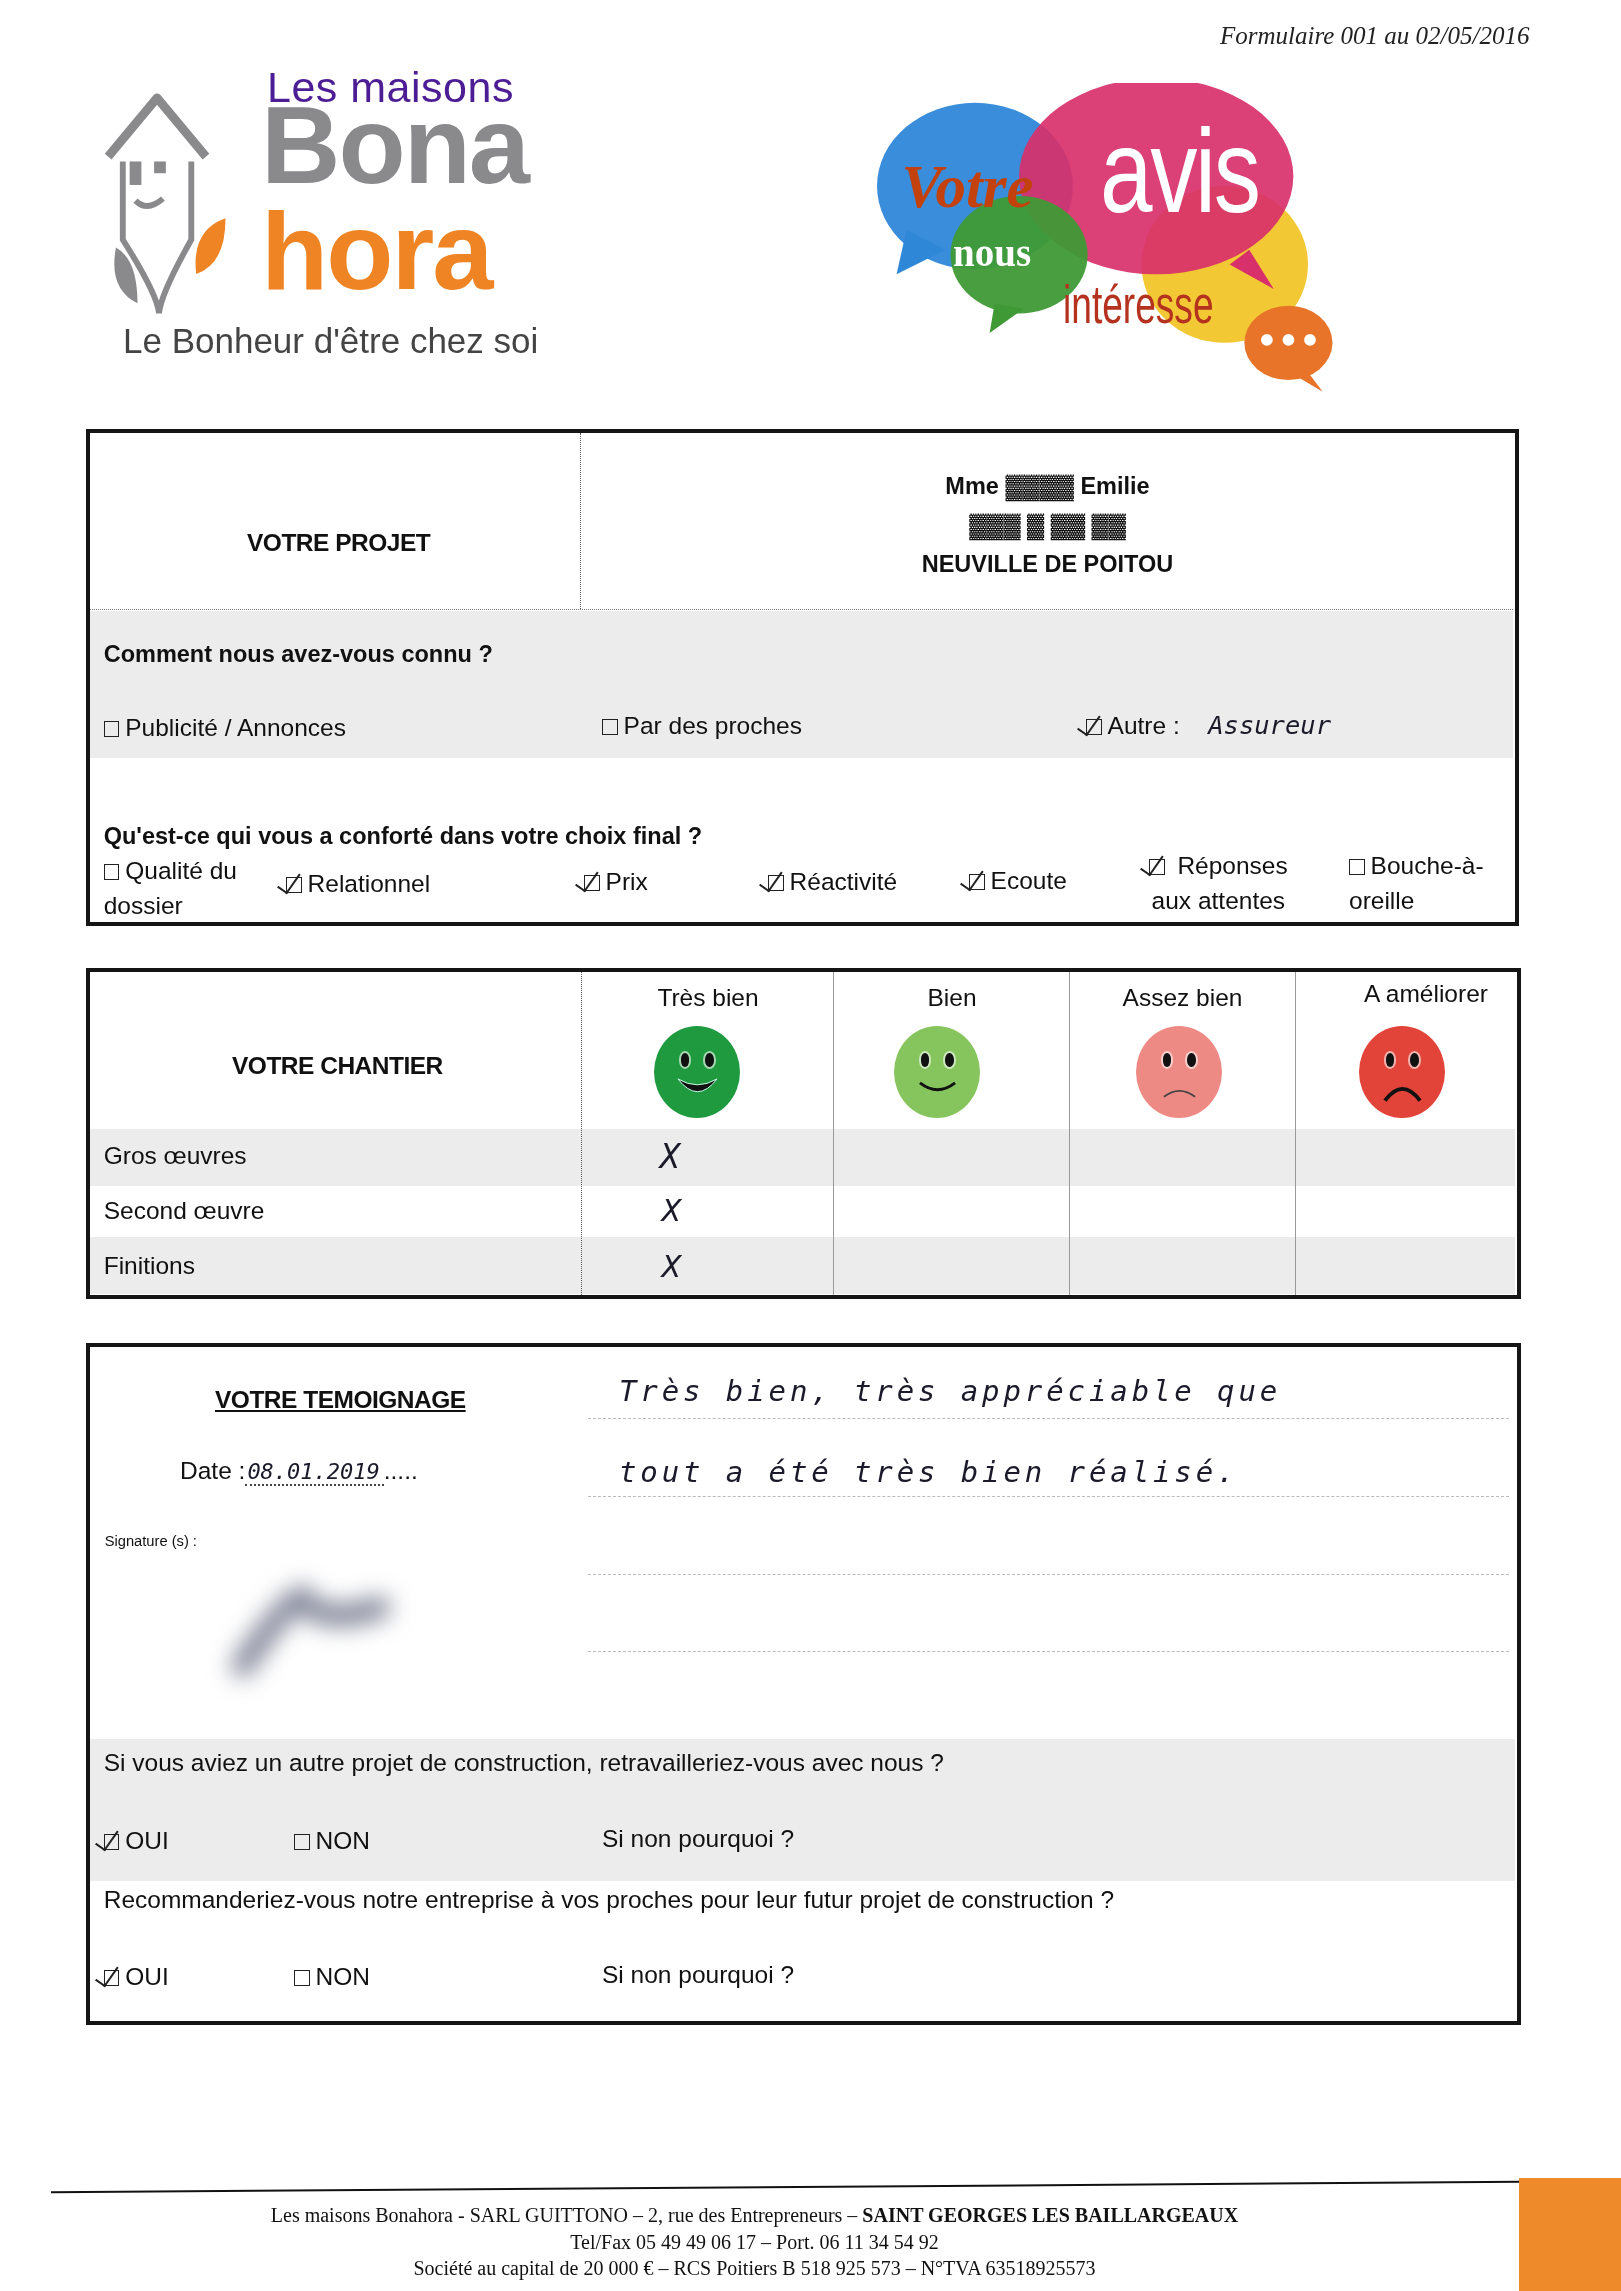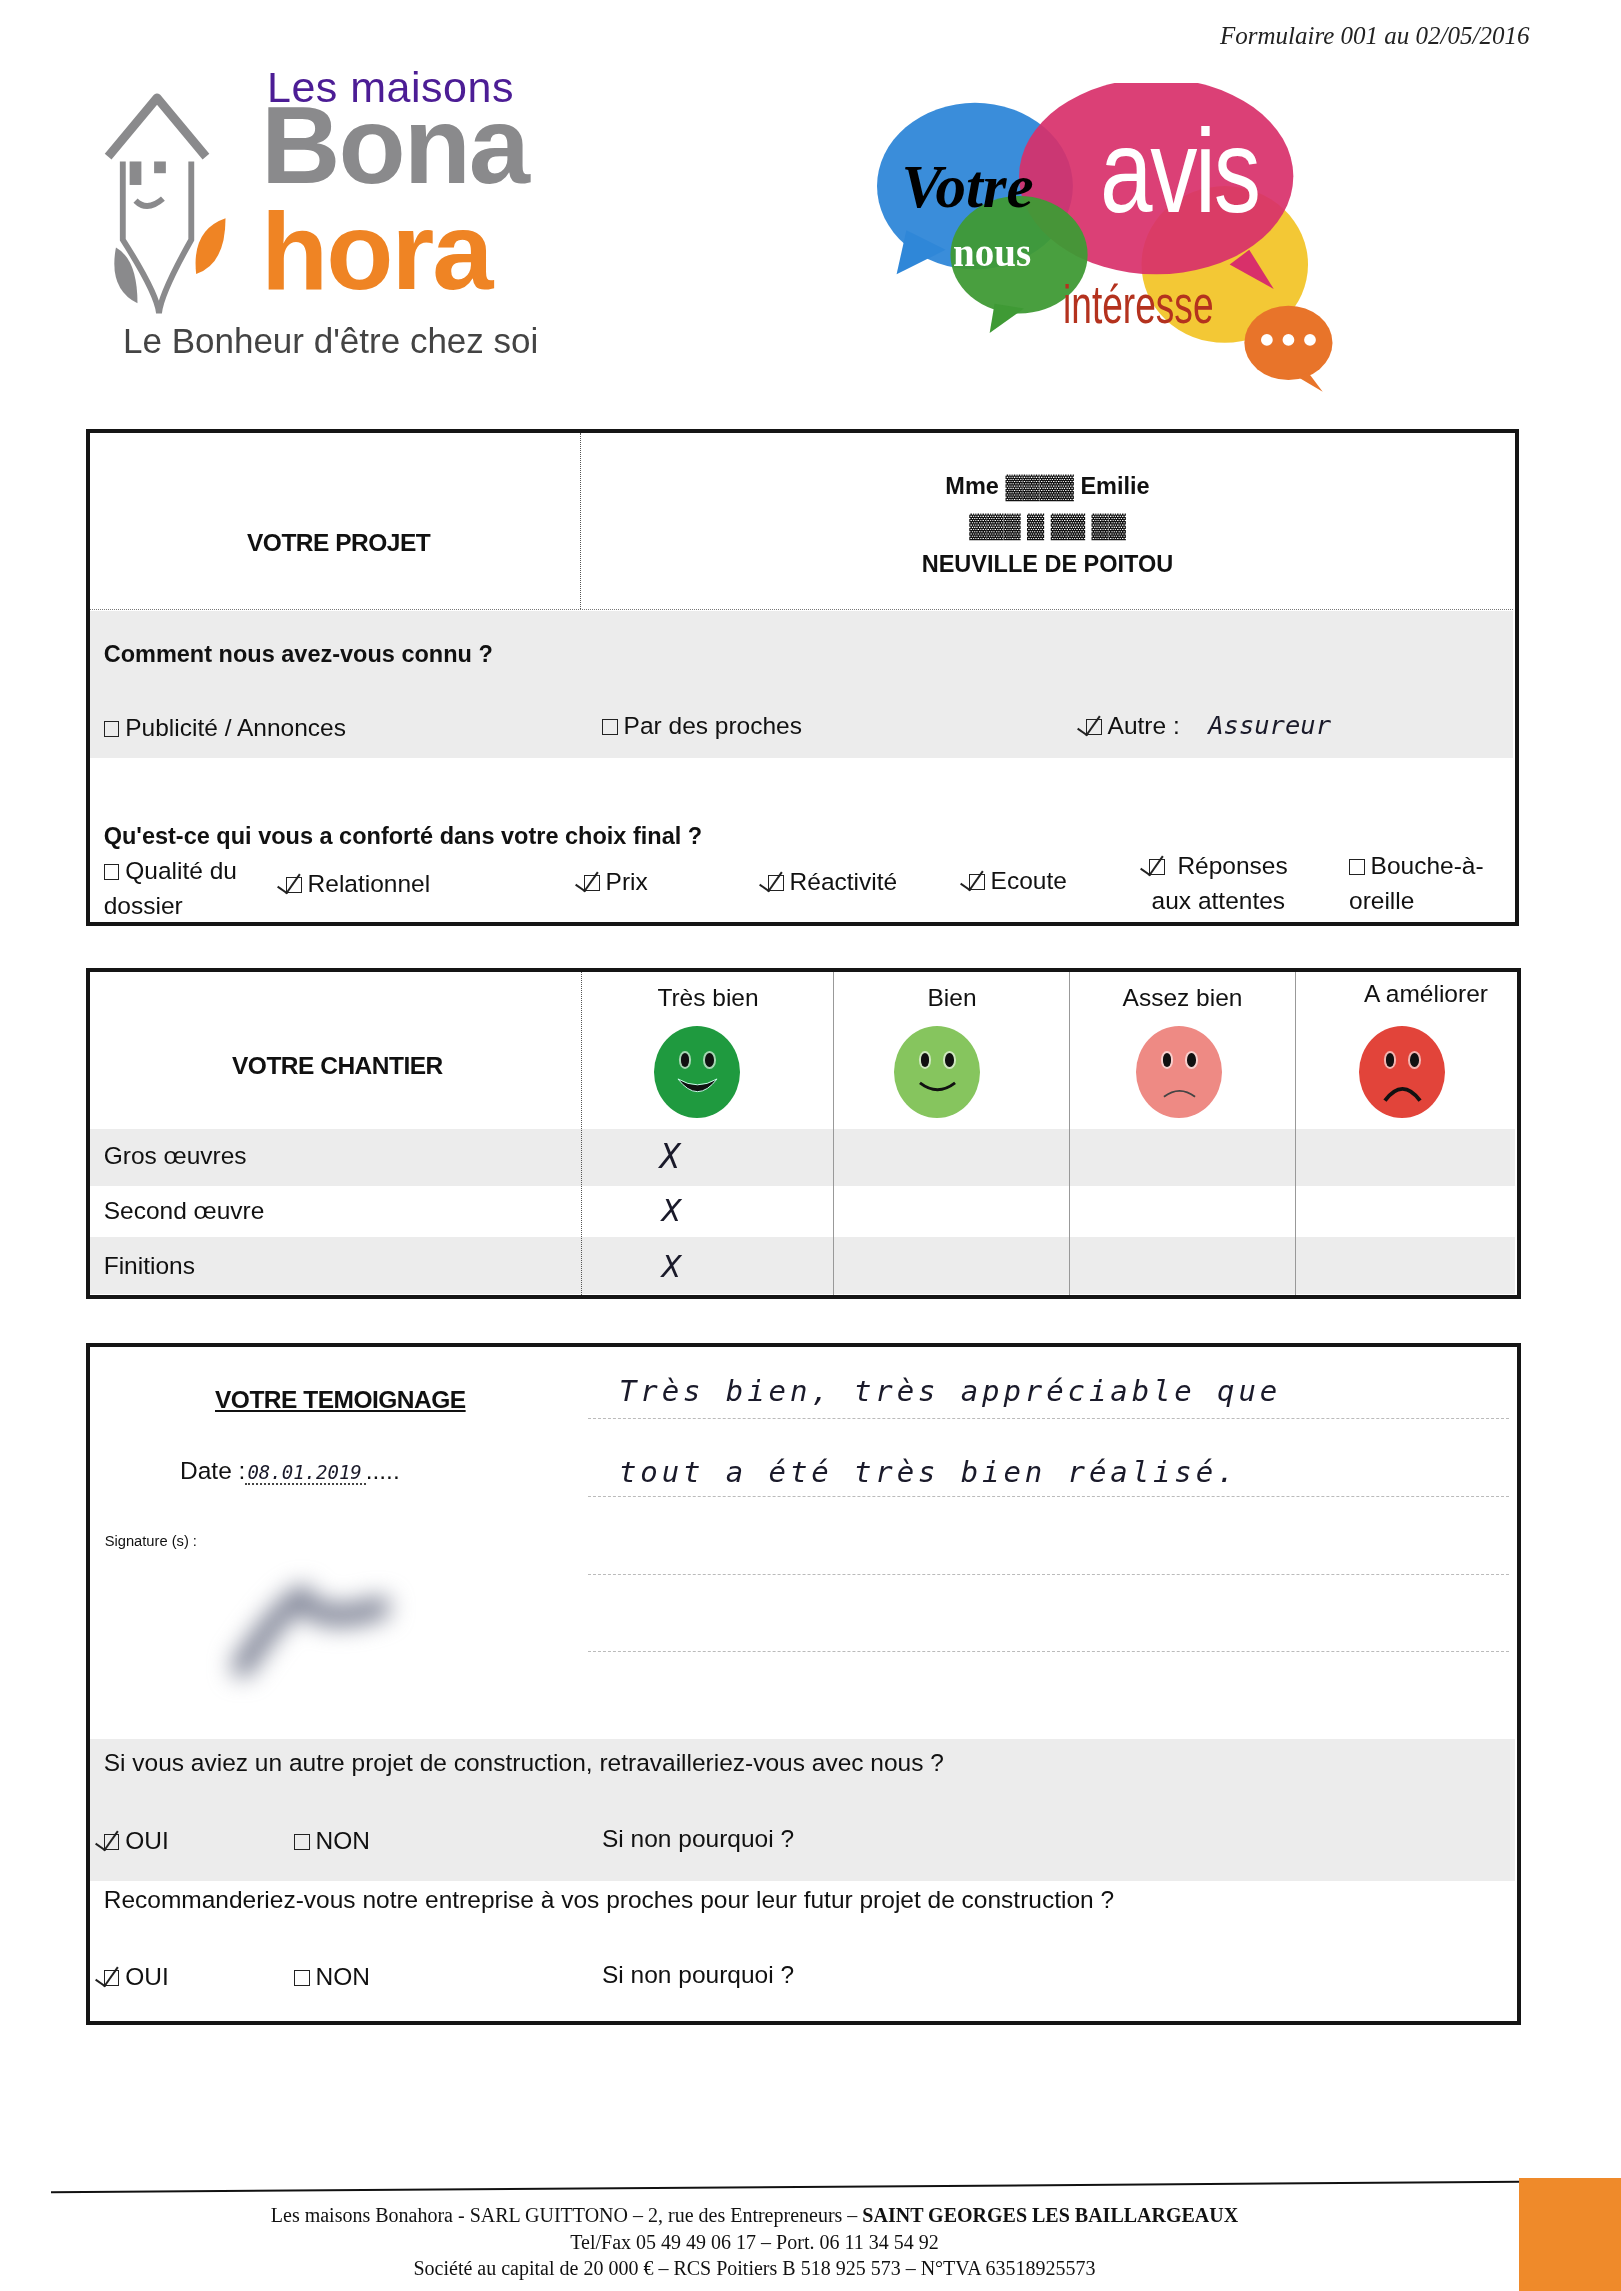--- a/index.html
+++ b/index.html
@@ -76,21 +76,21 @@
     <ellipse cx="285" cy="95" rx="140" ry="100" fill="#d8306a" opacity="0.92"></ellipse>
     <path d="M380 170 L405 210 L360 185 Z" fill="#d8306a"></path>
     <ellipse cx="145" cy="175" rx="70" ry="60" fill="#3f9a35" opacity="0.95"></ellipse>
     <path d="M120 225 L115 255 L150 230 Z" fill="#3f9a35"></path>
     <ellipse cx="420" cy="265" rx="45" ry="38" fill="#e8742a"></ellipse>
     <path d="M440 295 L455 315 L430 300 Z" fill="#e8742a"></path>
     <circle cx="398" cy="262" r="6" fill="#fff"></circle>
       <circle cx="420" cy="262" r="6" fill="#fff"></circle>
       <circle cx="442" cy="262" r="6" fill="#fff"></circle>
   </svg>
-  <div class="abs" style="left:24.5px;top:69px;font-family:'Liberation Serif',serif;font-style:italic;font-size:61px;color:#000000;font-weight:bold;">Votre</div>
+  <div class="abs" style="left:24.5px;top:69px;font-family:'Liberation Serif',serif;font-style:italic;font-size:61px;color:#c2410c;font-weight:bold;">Votre</div>
   <div class="abs" style="left:223px;top:19.6px;font-size:118px;color:#fff;font-weight:normal;letter-spacing:-2.9px;transform:scaleX(0.8);transform-origin:left;">avis</div>
   <div class="abs" style="left:76px;top:147px;font-family:'Liberation Serif',serif;font-size:39px;color:#fff;font-weight:bold;">nous</div>
   <div class="abs" style="left:186px;top:191px;font-size:53px;color:#b4321e;transform:scaleX(0.7);transform-origin:left;">intéresse</div>
 </div>
 
 <div class="abs box box1">
   <div class="abs vline" style="left:490px;top:0;height:176px;"></div>
   <div class="abs hline-d" style="left:0;top:176px;width:1423px;"></div>
   <div class="abs sec-title" style="left:157px;top:96px;">VOTRE PROJET</div>
   <div class="abs" style="left:492px;top:34px;width:931px;text-align:center;font-weight:bold;font-size:23.5px;line-height:39px;">
@@ -164,21 +164,21 @@
   <div class="abs txt" style="left:13.7px;top:280px;">Finitions</div>
 
   <div class="abs hand" style="left:570px;top:165px;font-size:33px;">X</div>
   <div class="abs hand" style="left:572px;top:220px;font-size:31px;">X</div>
   <div class="abs hand" style="left:572px;top:276px;font-size:31px;">X</div>
 </div>
 
 <div class="abs box box3">
   <div class="abs sec-title" style="left:125px;top:39px;text-decoration:underline;">VOTRE TEMOIGNAGE</div>
   <div class="abs txt" style="left:90px;top:110px;">
-    <span>Date :</span><span class="hand" style="font-size:19px;border-bottom:2px dotted #444;padding:0 3.9px 0 2px;">08.01.2019</span><span>.....</span>
+    <span>Date :</span><span class="hand" style="font-size:22px;border-bottom:2px dotted #444;padding:0 3.9px 0 2px;">08.01.2019</span><span>.....</span>
   </div>
   <div class="abs" style="left:14.7px;top:186px;font-size:14.7px;">Signature (s) :</div>
   <div class="abs blur-sig" style="left:123px;top:221px;">
     <svg width="196" height="118" viewBox="0 0 200 120">
         <path d="M30 100 Q70 40 90 30 Q110 60 170 40" fill="none" stroke="#7a7f92" stroke-width="22" stroke-linecap="round"></path>
       </svg>
   </div>
 
   <div class="abs ruled" style="left:498px;top:71px;width:921px;"></div>
   <div class="abs ruled" style="left:498px;top:149px;width:921px;"></div>

